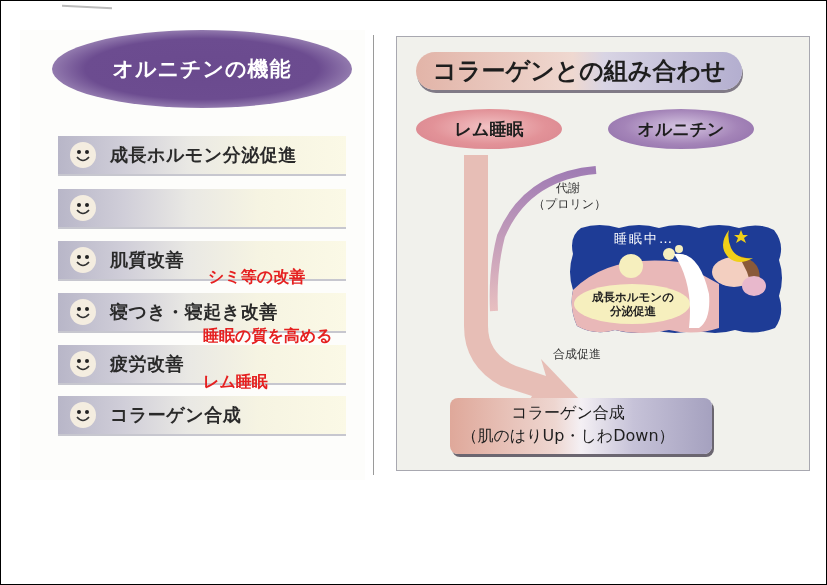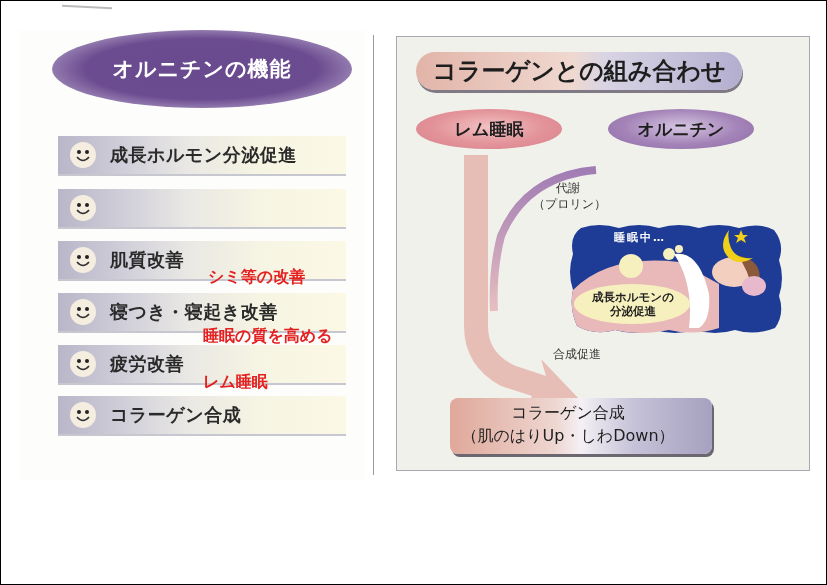--- a/index.html
+++ b/index.html
@@ -24,21 +24,21 @@
     box-shadow:1px 3px 0 #807a86;}
   .combo-title-text{position:absolute;left:416px;top:52px;width:326px;height:38px;line-height:38px;text-align:center;font-size:24px;color:#1e1e1e;font-weight:bold;}
   .ell-collagen{position:absolute;left:416px;top:109px;width:146px;height:40px;border-radius:50%;
     background:radial-gradient(ellipse at 50% 45%,#f2c2c4 0%,#e29298 55%,#d7838d 100%);}
   .ell-ornithine{position:absolute;left:608px;top:109px;width:146px;height:40px;border-radius:50%;
     background:radial-gradient(ellipse at 50% 45%,#d6c6e2 0%,#a484b8 55%,#8c6aa6 100%);}
   .ell-text{position:absolute;height:40px;line-height:40px;width:146px;text-align:center;font-size:17px;font-weight:bold;color:#1e1e1e;}
   .arrow-svg{position:absolute;left:396px;top:36px;}
   .small-label{position:absolute;font-size:12px;color:#333;white-space:nowrap;}
   .sleep-box{position:absolute;left:569px;top:224px;width:215px;height:110px;}
-  .sleep-text{position:absolute;left:583px;top:230px;font-size:11px;color:#fff;font-weight:bold;letter-spacing:2px;padding-left:31px;}
+  .sleep-text{position:absolute;left:583px;top:230px;font-size:13px;color:#fff;font-weight:normal;letter-spacing:2px;padding-left:31px;}
   .hormone-text{position:absolute;left:575px;top:290px;width:116px;text-align:center;font-size:11.5px;font-weight:bold;color:#1e1e1e;line-height:14px;}
   .result-box{position:absolute;left:450px;top:398px;width:262px;height:56px;border-radius:8px;
     background:linear-gradient(90deg,#dfa89a 0%,#eed6d0 40%,#f4f0f4 50%,#c6c2d8 70%,#a5a1bf 100%);
     box-shadow:2px 3px 0 #6b6670;}
   .result-text{position:absolute;left:450px;top:401px;width:236px;text-align:center;font-size:16px;color:#1e1e1e;line-height:23px;}
 </style>
 </head>
 <body>
 
 <div class="frame"></div>

